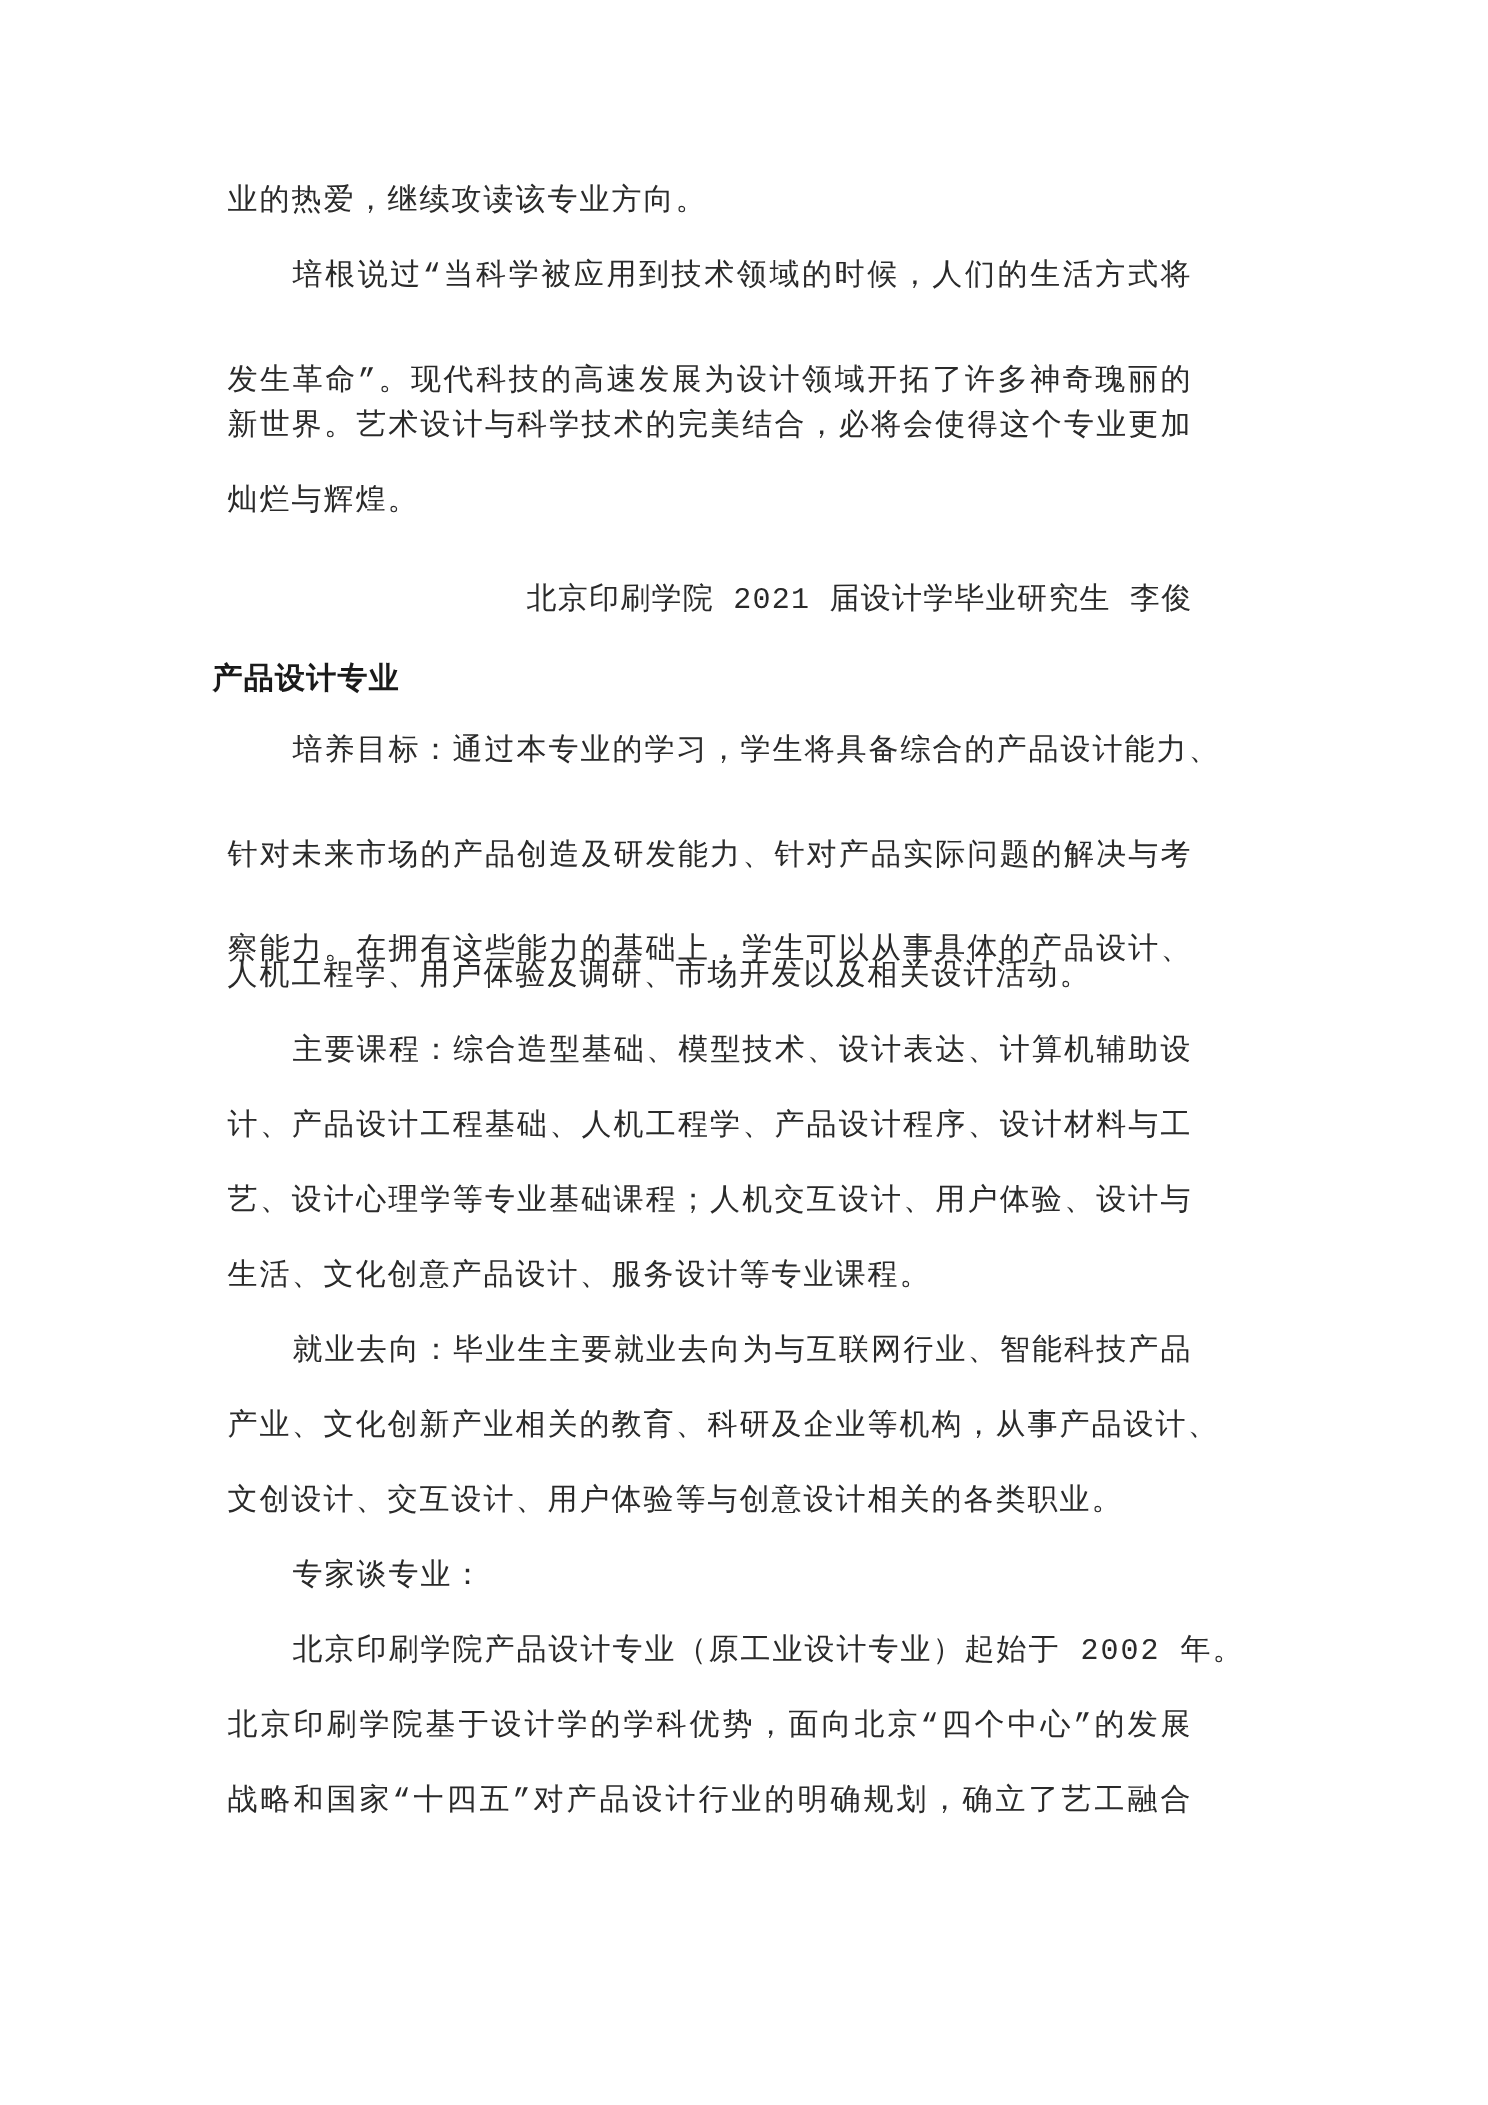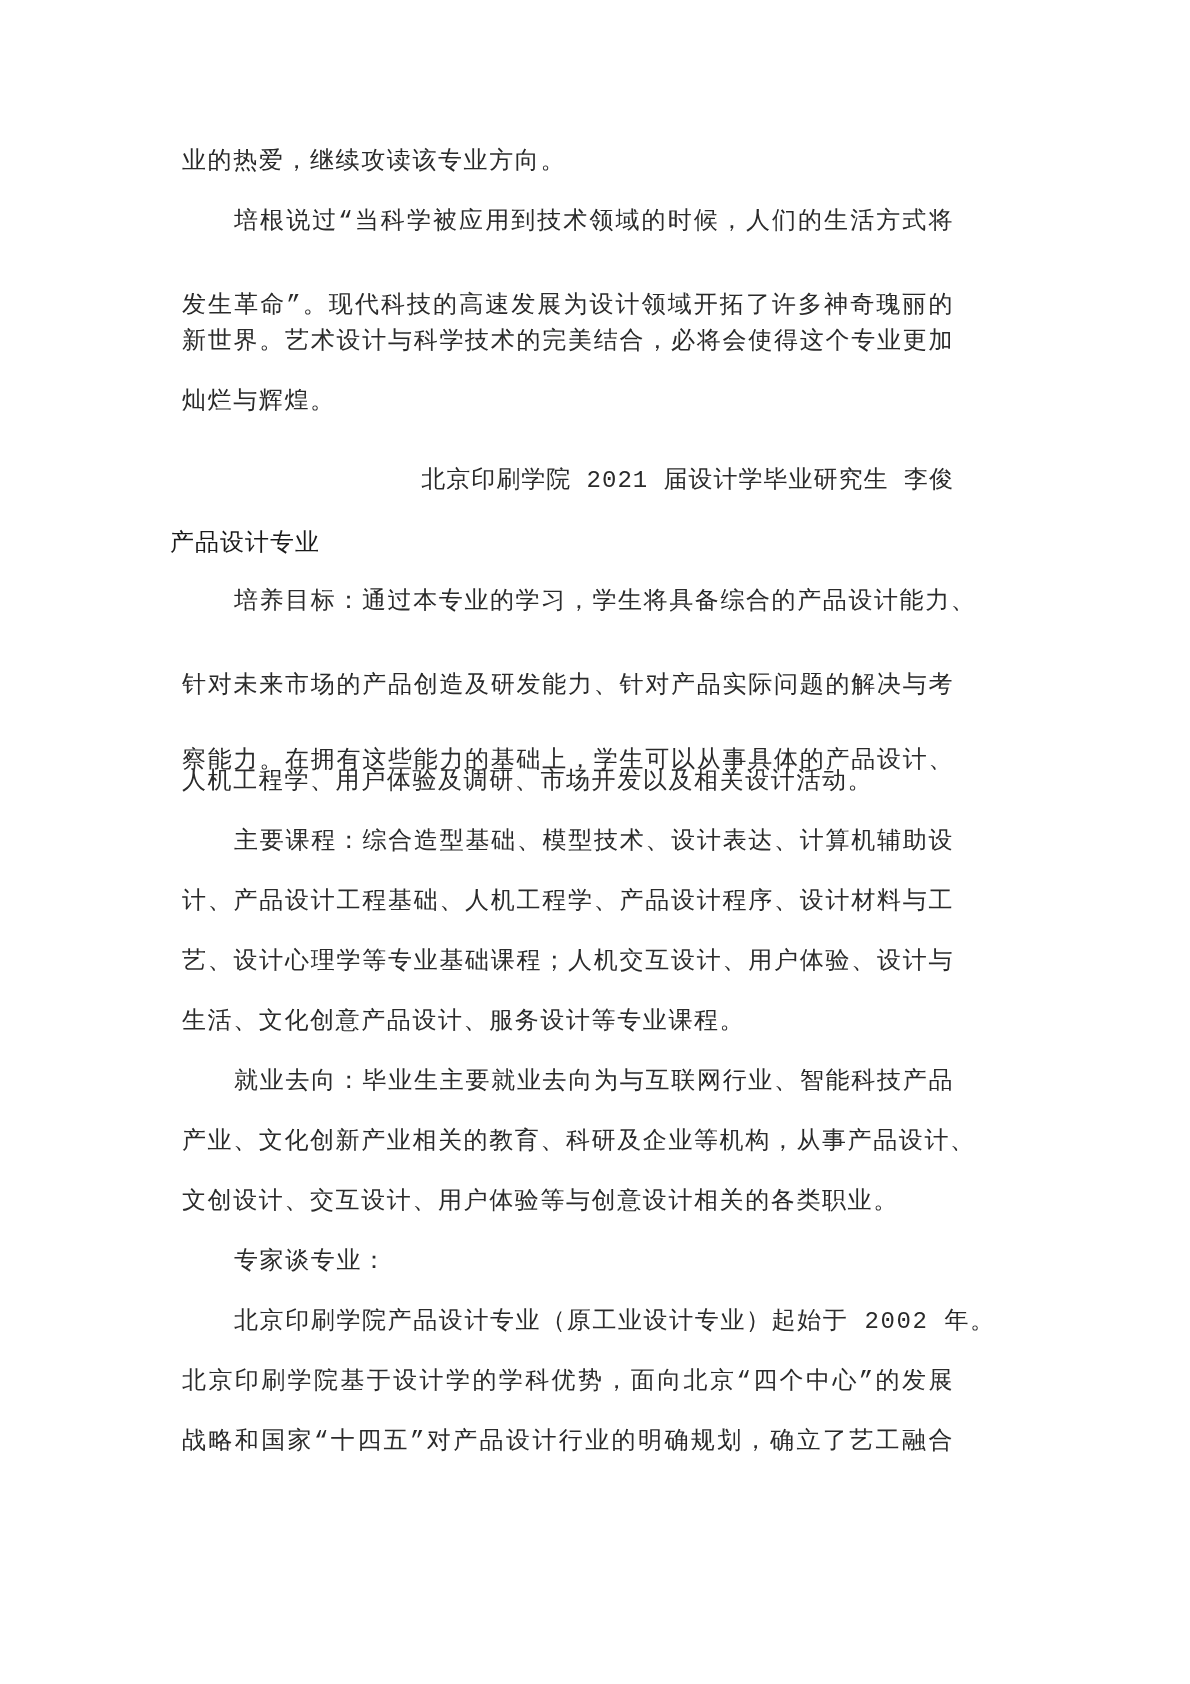--- a/index.html
+++ b/index.html
@@ -45,21 +45,21 @@
     .line.right {
       text-align: right;
       text-align-last: right;
       letter-spacing: 1px;
     }
     .heading {
       position: absolute;
       left: 0;
       font-size: 24px;
       line-height: 32px;
-      font-weight: normal;
+      font-weight: bold;
       color: #1a1a1a;
       letter-spacing: 1px;
       font-family: "DejaVu Sans", "Liberation Sans", sans-serif;
     }
   </style>
 </head>
 <body>
 
 <div class="page">
 

